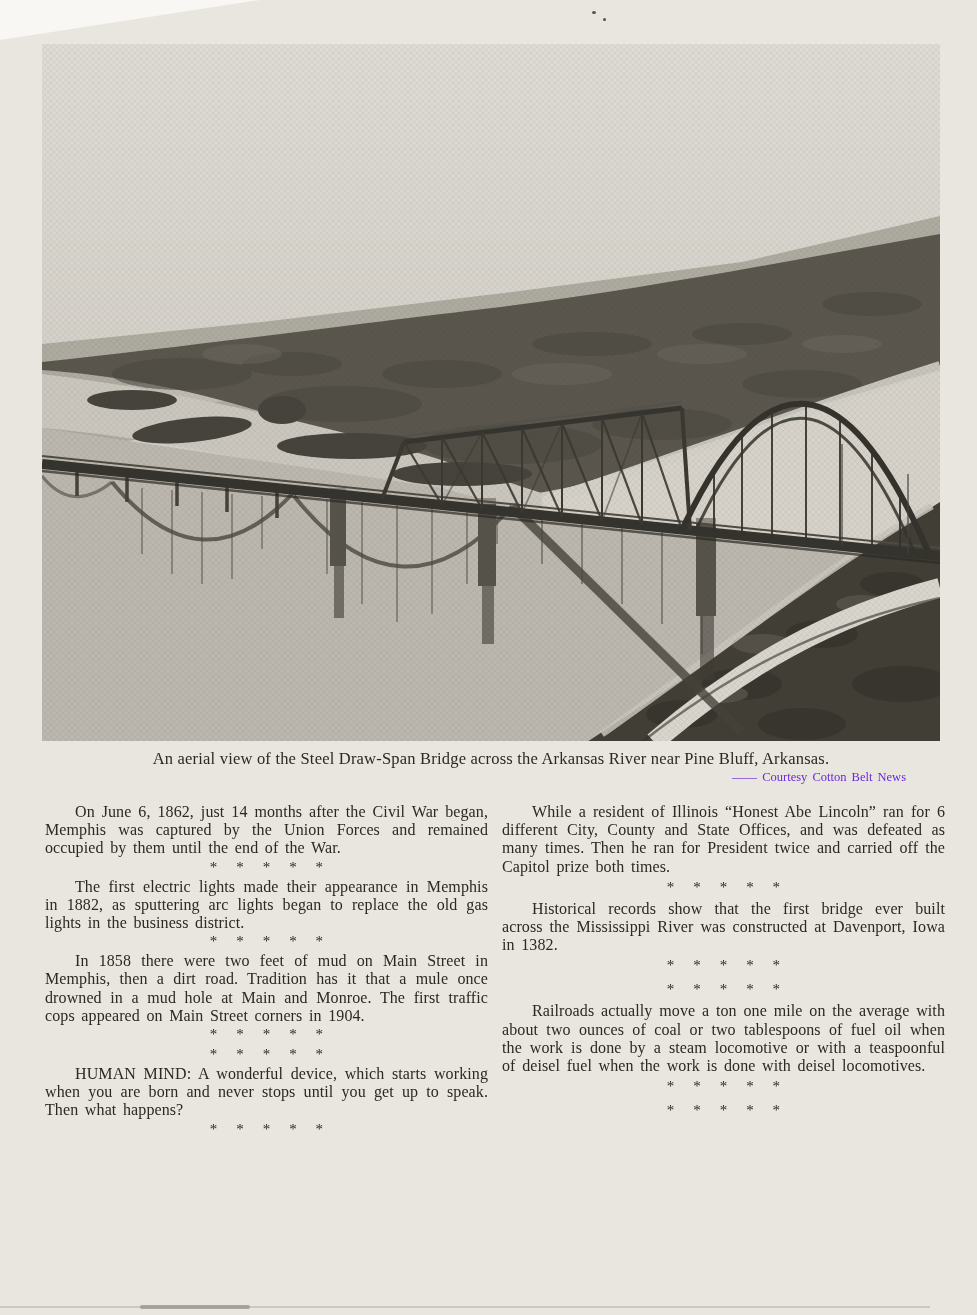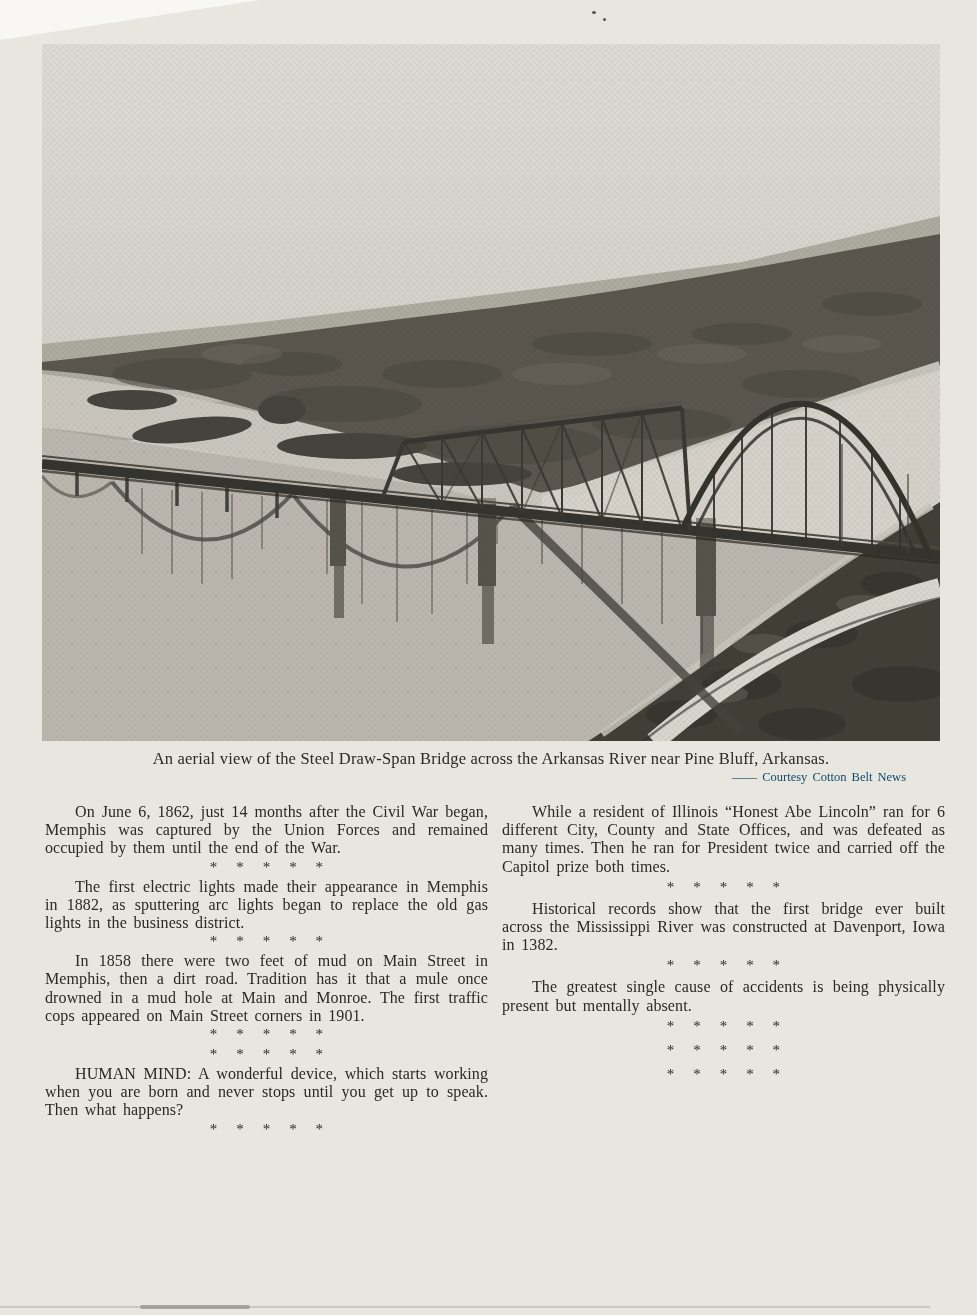--- a/index.html
+++ b/index.html
@@ -23,21 +23,21 @@
     position:absolute;left:42px;top:44px;width:898px;height:697px;margin:0;
     background:#c9c5bd;
   }
   .photo-frame svg{display:block;}
   .caption{
     position:absolute;left:42px;top:749px;width:898px;
     text-align:center;font-size:16.5px;letter-spacing:.2px;
   }
   .credit{
     position:absolute;left:42px;top:770px;width:864px;
-    text-align:right;font-size:12.5px;word-spacing:2px;color:#0c4a6e;
+    text-align:right;font-size:12.5px;word-spacing:2px;color:#6d28d9;
   }
   .cols{
     position:absolute;left:45px;top:803px;width:900px;
     display:flex;gap:14px;
   }
   .col{
     width:443px;
     font-size:16px;line-height:18.2px;
     text-align:justify;
     word-spacing:2.5px;letter-spacing:.1px;
@@ -256,33 +256,33 @@
 
   <div class="caption">An aerial view of the Steel Draw-Span Bridge across the Arkansas River near Pine Bluff, Arkansas.</div>
   <div class="credit"><span>——</span> <span>Courtesy Cotton Belt News</span></div>
 
   <div class="cols">
     <div class="col col-left">
       <p>On June 6, 1862, just 14 months after the Civil War began, Memphis was captured by the Union Forces and remained occupied by them until the end of the War.</p>
       <p class="sep">* * * * *</p>
       <p>The first electric lights made their appearance in Memphis in 1882, as sputtering arc lights began to replace the old gas lights in the business district.</p>
       <p class="sep">* * * * *</p>
-      <p>In 1858 there were two feet of mud on Main Street in Memphis, then a dirt road. Tradition has it that a mule once drowned in a mud hole at Main and Monroe. The first traffic cops appeared on Main Street corners in 1901.</p>
+      <p>In 1858 there were two feet of mud on Main Street in Memphis, then a dirt road. Tradition has it that a mule once drowned in a mud hole at Main and Monroe. The first traffic cops appeared on Main Street corners in 1904.</p>
       <p class="sep">* * * * *</p>
       <p class="sep">* * * * *</p>
       <p>HUMAN MIND: A wonderful device, which starts working when you are born and never stops until you get up to speak. Then what happens?</p>
       <p class="sep">* * * * *</p>
     </div>
     <div class="col col-right">
       <p>While a resident of Illinois “Honest Abe Lincoln” ran for 6 different City, County and State Offices, and was defeated as many times. Then he ran for President twice and carried off the Capitol prize both times.</p>
       <p class="sep">* * * * *</p>
       <p>Historical records show that the first bridge ever built across the Mississippi River was constructed at Davenport, Iowa in 1382.</p>
       <p class="sep">* * * * *</p>
-      <p>The greatest single cause of accidents is being physically present but mentally absent.</p>
-      <p class="sep">* * * * *</p>
+      <p class="sep">* * * * *</p>
+      <p>Railroads actually move a ton one mile on the average with about two ounces of coal or two tablespoons of fuel oil when the work is done by a steam locomotive or with a teaspoonful of deisel fuel when the work is done with deisel locomotives.</p>
       <p class="sep">* * * * *</p>
       <p class="sep">* * * * *</p>
     </div>
   </div>
 
   <div class="scanline-bottom"></div>
   <div class="scanline-blob"></div>
 
 </div>
 

